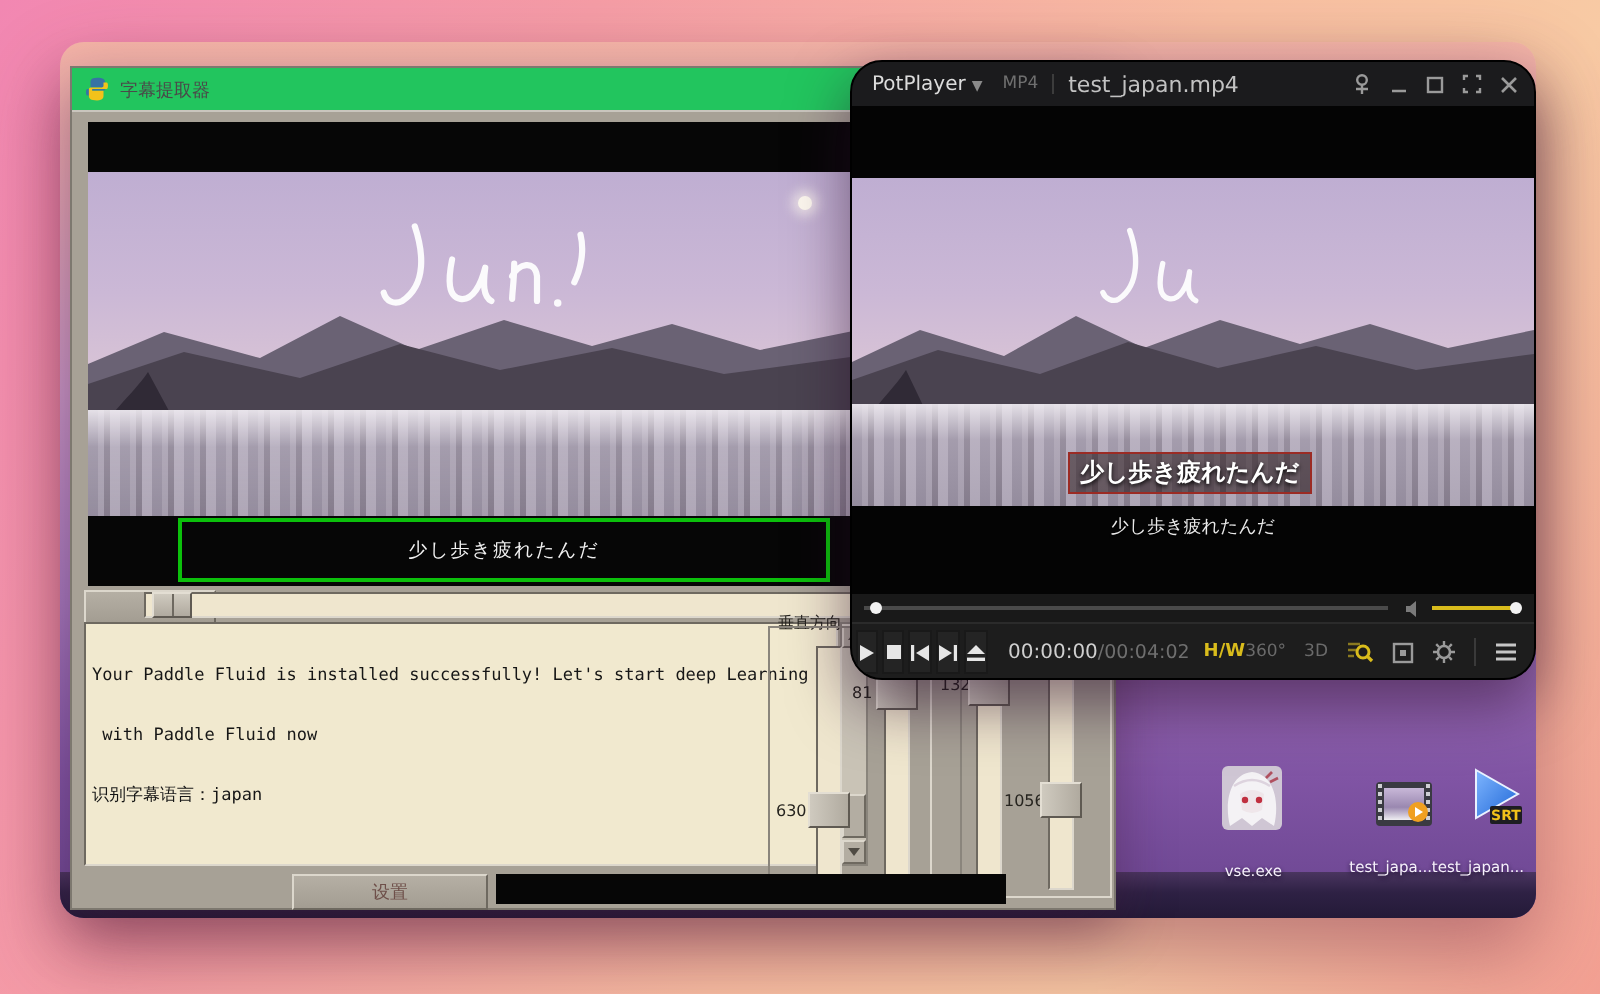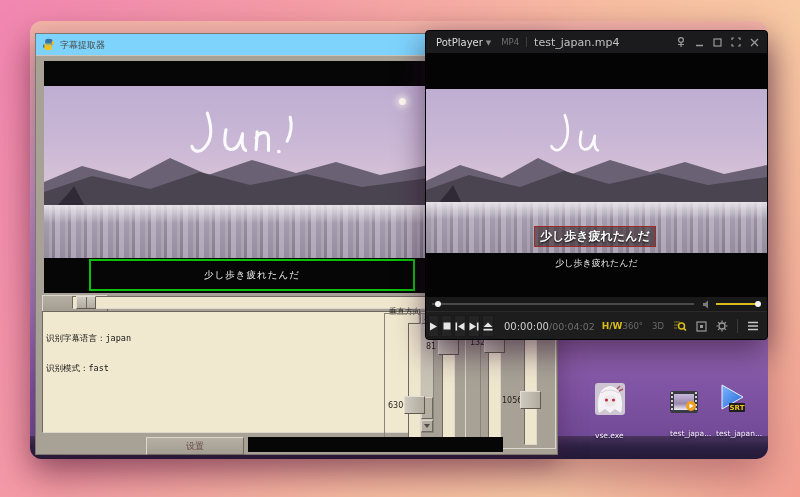--- a/index.html
+++ b/index.html
@@ -12,27 +12,27 @@
   .desktop{left:30px;top:21px;width:738px;height:438px;border-radius:12px;overflow:hidden;
     background:linear-gradient(180deg,#f3b3a6 0%,#e5a6b0 14%,#c795c5 40%,#a578bd 64%,#8054a4 84%,#6a4590 100%);
     box-shadow:0 18px 40px rgba(120,40,70,.45);}
   .silhouette{left:0;bottom:0;width:100%;height:23px;
     background:linear-gradient(180deg,#4a3560 0%,#2e2144 45%,#241a38 100%);}
   .silhouette:before{content:"";position:absolute;top:-4px;left:0;width:100%;height:6px;
     background:radial-gradient(6px 5px at 12% 100%,#3a2a50 60%,transparent 61%),
                radial-gradient(8px 5px at 38% 100%,#3a2a50 60%,transparent 61%),
                radial-gradient(7px 5px at 70% 100%,#3a2a50 60%,transparent 61%);}
 
-  .dicon{display:flex;flex-direction:column;align-items:flex-start;width:46px;}
+  .dicon{display:flex;flex-direction:column;align-items:flex-end;width:46px;}
   .dicon .lbl{margin-top:16px;font-size:7.5px;color:#f6f1fb;text-shadow:0 1px 2px rgba(30,15,50,.95);white-space:nowrap;}
 
   
   .winx{left:35px;top:33px;width:521px;height:420px;background:#a7a196;border:1px solid #7d786f;
     box-shadow:0 10px 26px rgba(60,20,50,.40);}
-  .winx-title{left:0;top:0;width:100%;height:21px;background:#7dd3fc;border-bottom:1px solid #c9c5bd;}
+  .winx-title{left:0;top:0;width:100%;height:21px;background:#22c55e;border-bottom:1px solid #c9c5bd;}
   .winx-title .txt{position:absolute;left:24px;top:5px;font-size:9px;color:#4a4a4a;}
   .btn3d{background:linear-gradient(180deg,#b5afa4,#a39d92);border:1px solid;
     border-color:#dcd7cc #6e6960 #6e6960 #dcd7cc;color:#6e4f49;font-size:9px;
     display:flex;align-items:center;justify-content:center;}
   .canvasx{left:8px;top:27px;width:385px;height:232px;background:#060606;}
   .scene{overflow:hidden;background:linear-gradient(180deg,#bfaed2 0%,#cbb8d6 35%,#dac5d6 62%,#e2cdd4 100%);}
   .city{position:absolute;left:0;bottom:0;width:100%;height:31%;
     background:linear-gradient(180deg,rgba(238,234,240,.9),rgba(190,182,198,.45) 35%,rgba(160,152,170,.3)),
       repeating-linear-gradient(90deg,#8f8798 0 5px,#a79fae 5px 8px,#79707f 8px 11px,#b5adbc 11px 16px);}
   .moon{position:absolute;width:7px;height:7px;border-radius:50%;background:#fdf8ef;
@@ -55,21 +55,21 @@
   .handle{background:linear-gradient(180deg,#cfcabf,#b0aa9f);border:1px solid;
     border-color:#e3ded3 #5f5a52 #5f5a52 #e3ded3;box-sizing:border-box;}
   .vhandle{background:linear-gradient(90deg,#cfcabf,#b0aa9f);border:1px solid;
     border-color:#e3ded3 #5f5a52 #5f5a52 #e3ded3;box-sizing:border-box;}
   .vlabel{font-size:8px;color:#26241f;}
   .gframe{border:1px solid;border-color:#8a857c #dcd7cc #dcd7cc #8a857c;}
   .blackbar{background:#060606;}
 
   
   .winp{left:425px;top:30px;width:341px;height:308px;background:#101010;border:1px solid #000;
-    border-radius:4px;overflow:hidden;box-shadow:0 12px 30px rgba(40,10,40,.55);}
+    border-radius:16px;overflow:hidden;box-shadow:0 12px 30px rgba(40,10,40,.55);}
   .pp-title{left:0;top:0;width:100%;height:22px;background:#1b1b1d;display:flex;align-items:center;}
   .pp-title .app{font-size:10px;color:#dcdcdc;margin-left:10px;}
   .pp-title .chev{font-size:7px;color:#8a8a8a;margin:2px 0 0 3px;}
   .pp-title .fmt{font-size:8.5px;color:#6f6f6f;margin-left:10px;}
   .pp-title .sep{width:1px;height:10px;background:#3c3c3c;margin:0 7px;}
   .pp-title .fname{font-size:11px;color:#c2c2c2;}
   .pp-ticons{position:absolute;right:8px;top:0;height:22px;display:flex;align-items:center;gap:9px;}
   .pp-video{left:0;top:22px;width:100%;height:244px;background:#040404;}
   .burned{position:absolute;background:rgba(28,10,10,.5);border:1px solid #9b2b24;color:#fff;
     font-size:12px;font-weight:bold;padding:1px 5px;white-space:nowrap;text-shadow:0 1px 2px #000;}
@@ -186,22 +186,23 @@
     <div class="abs btn3d" style="left:6px;top:261px;width:28px;height:15px;padding-left:36px;">
       <span>打开</span>
     </div>
     <div class="abs trough" style="left:36px;top:262px;width:384px;height:13px;">
       <div class="handle abs" style="left:3px;top:-1px;width:20px;height:13px;">
         <div style="width:1px;height:100%;background:#6e6960;margin:0 auto;"></div>
       </div>
     </div>
 
     <div class="abs console">
+      <div>Your Paddle Fluid is installed successfully! Let's start deep Learning</div>
+      <div> with Paddle Fluid now</div>
       <div>识别字幕语言：japan</div>
-      <div>识别模式：fast</div>
       
       
       
       
       
       
       
       
     </div>
     <div class="abs sbar">

